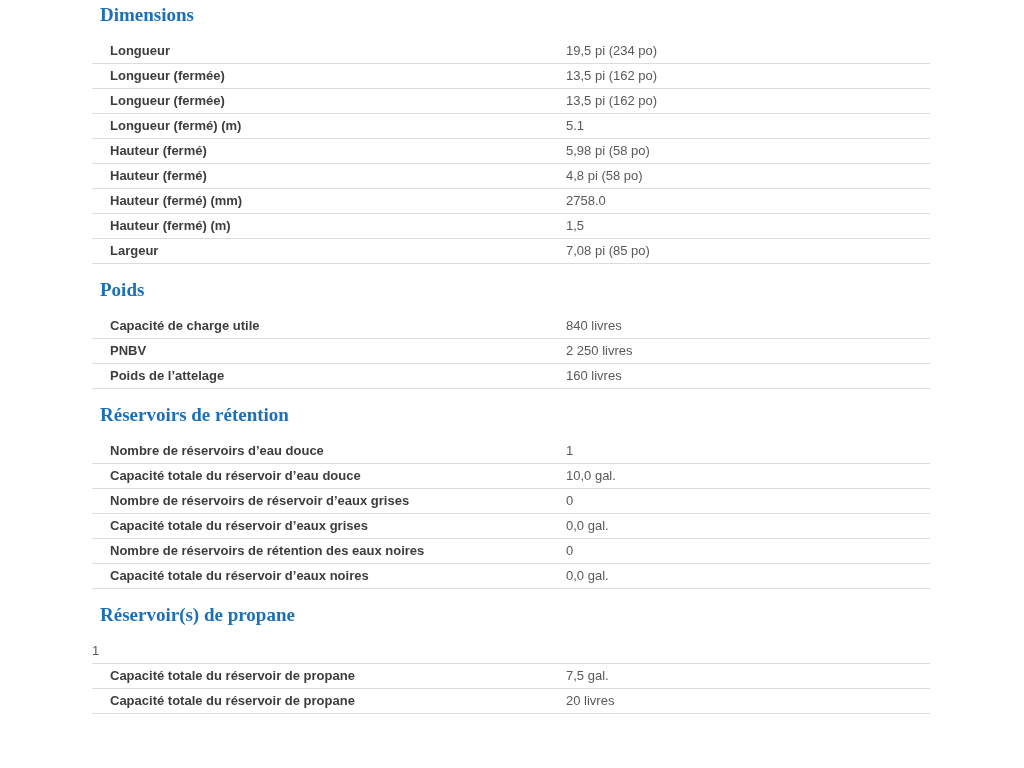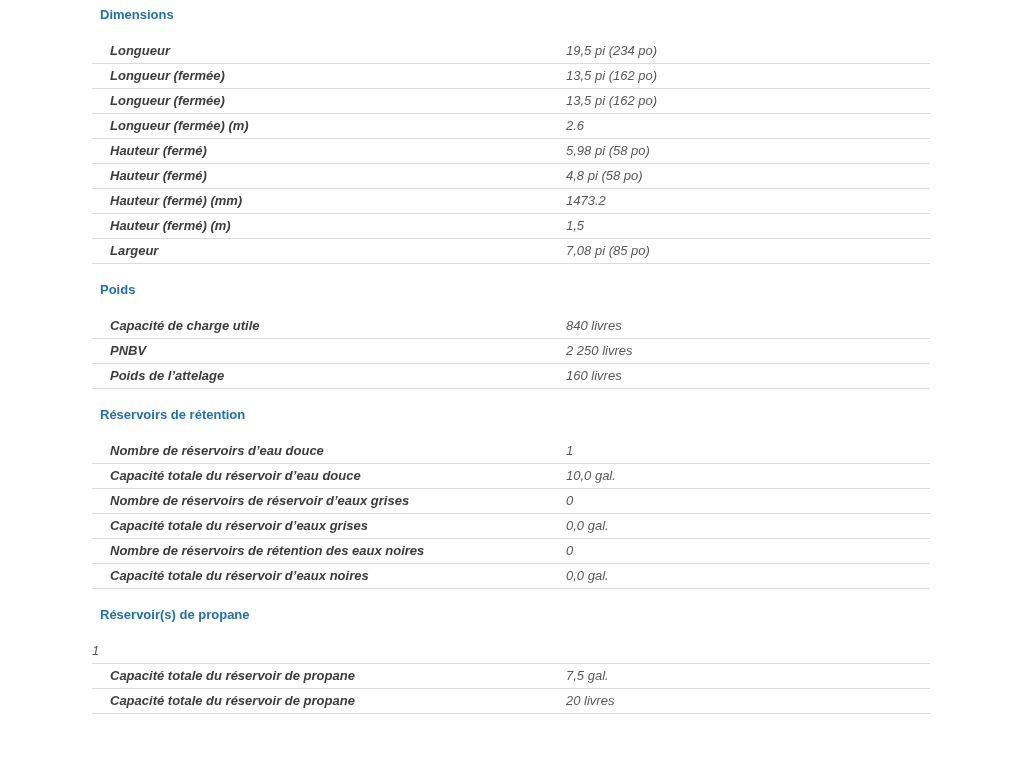--- a/index.html
+++ b/index.html
@@ -23,40 +23,40 @@
   }
   .spec-table{
     position:absolute;
     left:92px;
     top:0;
     width:838px;
   }
   .spec-section .section-title{
     margin:16px 0 0 0;
     padding-left:8px;
-    font-size:13px;
+    font-size:19px;
     font-weight:bold;
     color:var(--heading-color);
     line-height:20px;
     white-space:nowrap;
+    font-family:Liberation Serif, serif;
   }
   .spec-section:first-child .section-title{
     margin-top:5px;
   }
   .spec-rows{
     margin-top:14px;
   }
   .spec-row{
     display:flex;
     align-items:center;
     height:24px;
     line-height:24px;
     border-bottom:1px solid var(--divider-color);
     font-size:13px;
-    font-style:italic;
   }
   .spec-label{
     flex:0 0 456px;
     padding-left:18px;
     font-weight:bold;
     color:var(--label-color);
     white-space:nowrap;
     overflow:hidden;
   }
   .spec-value{
@@ -82,37 +82,37 @@
     <span class="spec-value">13,5 pi (162 po)</span>
   </div>
 
   <div class="spec-row">
     <span class="spec-label">Longueur (fermée)</span>
     <span class="spec-value">13,5 pi (162 po)</span>
   </div>
 
 
   <div class="spec-row">
-    <span class="spec-label">Longueur (fermée) (m)</span>
-    <span class="spec-value">2.6</span>
+    <span class="spec-label">Longueur (fermé) (m)</span>
+    <span class="spec-value">5.1</span>
   </div>
 
   <div class="spec-row">
     <span class="spec-label">Hauteur (fermé)</span>
     <span class="spec-value">5,98 pi (58 po)</span>
   </div>
 
   <div class="spec-row">
     <span class="spec-label">Hauteur (fermé)</span>
     <span class="spec-value">4,8 pi (58 po)</span>
   </div>
 
   <div class="spec-row">
     <span class="spec-label">Hauteur (fermé) (mm)</span>
-    <span class="spec-value">1473.2</span>
+    <span class="spec-value">2758.0</span>
   </div>
 
   <div class="spec-row">
     <span class="spec-label">Hauteur (fermé) (m)</span>
     <span class="spec-value">1,5</span>
   </div>
 
   <div class="spec-row">
     <span class="spec-label">Largeur</span>
     <span class="spec-value">7,08 pi (85 po)</span>

